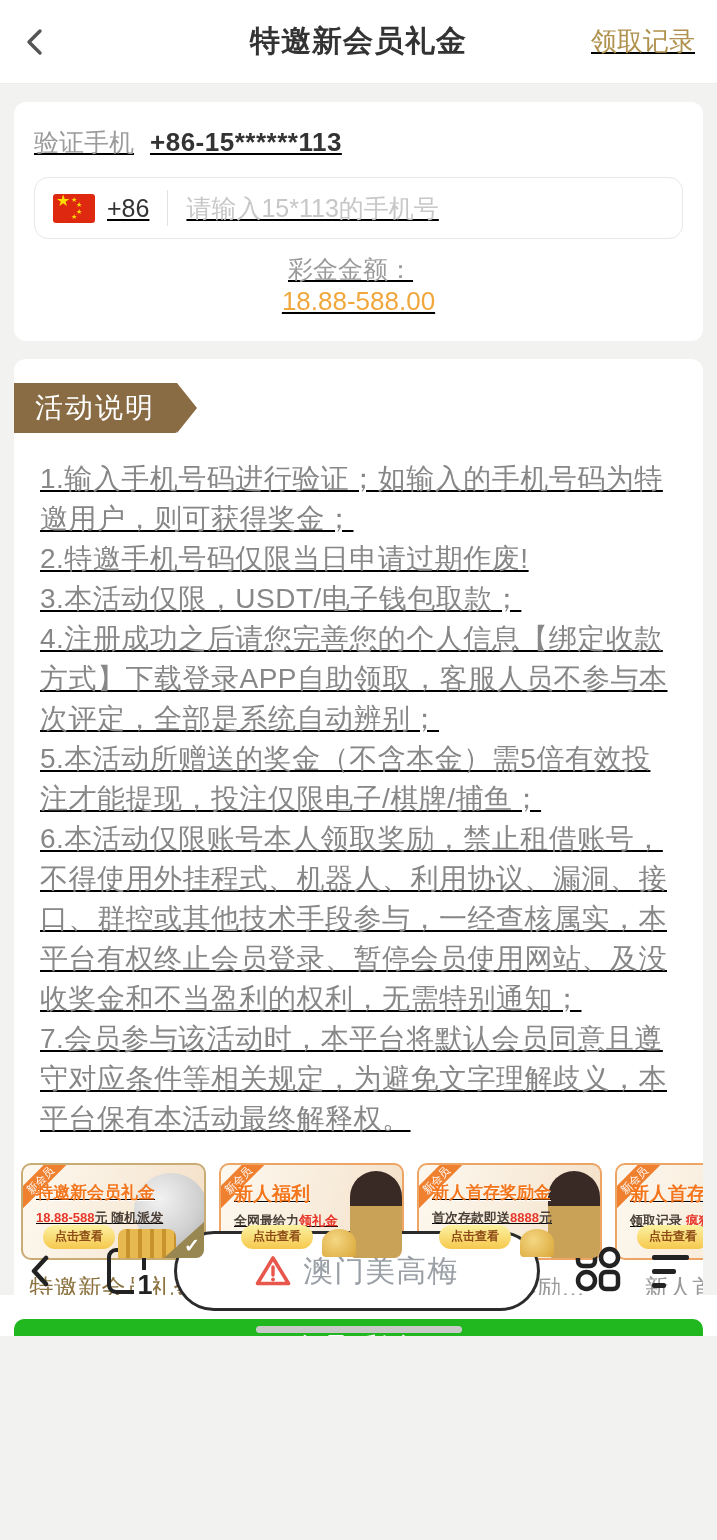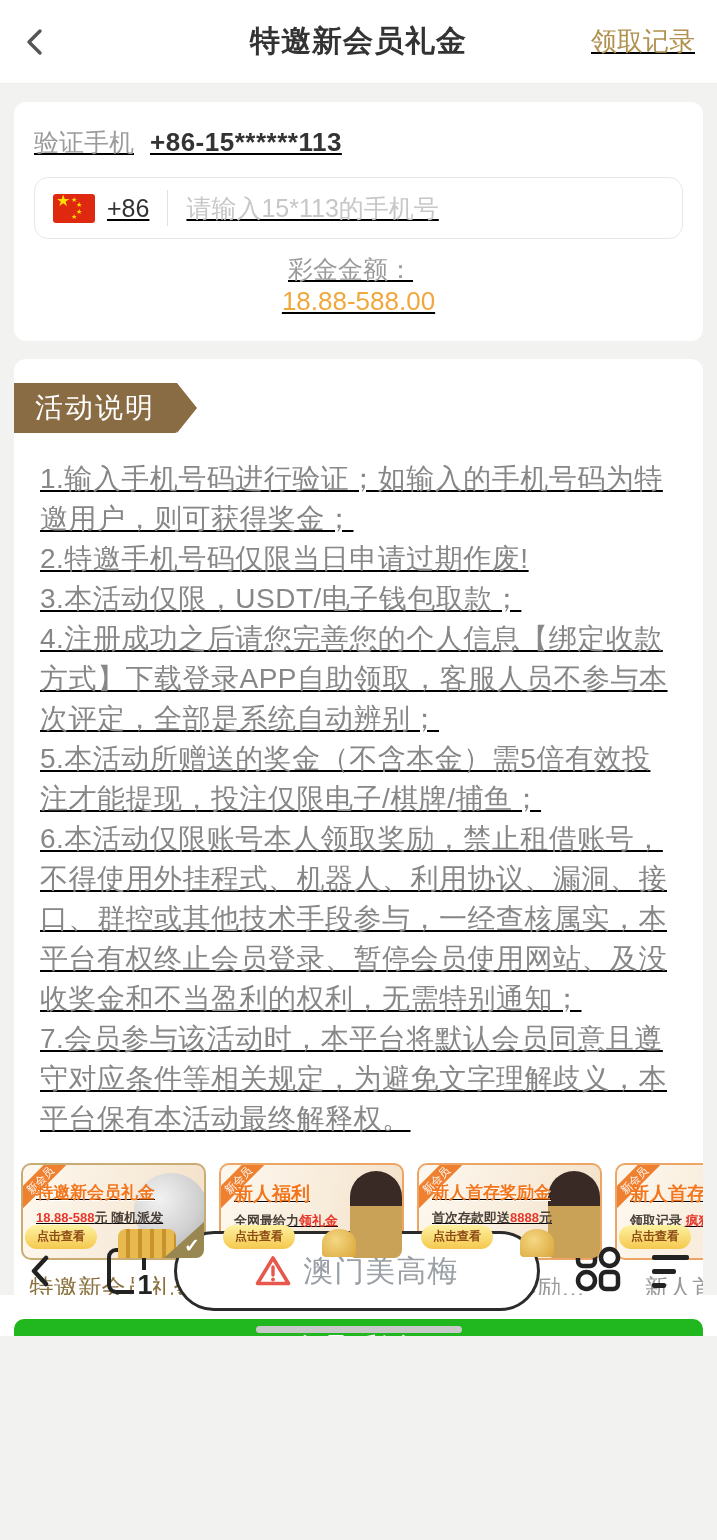--- a/index.html
+++ b/index.html
@@ -55,21 +55,21 @@
   .thumb { position:relative; width:185px; height:97px; border:2px solid #eda566; border-radius:10px;
            background:linear-gradient(105deg,#fdf8ef 0%,#f8ecdb 55%,#f3dfc6 100%); overflow:hidden; }
   .thumb.sel { border-color:#c9ab74; }
   .corner-ribbon { position:absolute; top:7px; left:-20px; width:74px; transform:rotate(-45deg);
            background:#ef8030; color:#fff; font-size:11px; text-align:center; line-height:16px; }
   .b-title { margin:16px 0 0 13px; font-size:19px; font-weight:700; color:#f4761c;
            text-shadow:0 1px 0 #fff; white-space:nowrap; position:relative; z-index:2; }
   .b-sub { margin:5px 0 0 13px; font-size:13px; font-weight:700; color:#4a4038;
            white-space:nowrap; position:relative; z-index:2; }
   .b-sub .hl { color:#e7382c; }
-  .b-pill { position:absolute; left:2px; bottom:9px; z-index:2; padding:3px 12px 4px;
+  .b-pill { position:absolute; left:20px; bottom:9px; z-index:2; padding:3px 12px 4px;
            background:linear-gradient(180deg,#fdf2a2,#f5c84e); border-radius:12px;
            font-size:12px; font-weight:700; color:#8c4a16; }
   .b-art { position:absolute; right:-6px; top:2px; width:96px; height:96px; z-index:1; }
   .b-art.vault::before { content:""; position:absolute; right:2px; top:6px; width:74px; height:74px;
            border-radius:50%; background:radial-gradient(circle at 35% 35%, #f2f2f2, #cfcfcf 60%, #a9a9a9); }
   .b-art.vault::after { content:""; position:absolute; right:34px; bottom:4px; width:58px; height:30px;
            border-radius:8px 8px 0 0; background:repeating-linear-gradient(90deg,#e7b94e 0 8px,#c8922c 8px 12px); }
   .b-art.girl::before { content:""; position:absolute; right:6px; top:4px; width:52px; height:88px;
            border-radius:26px 26px 8px 8px; background:linear-gradient(180deg,#3a2a26 0 40%, #c9a157 40%); }
   .b-art.girl::after { content:""; position:absolute; right:52px; bottom:6px; width:34px; height:28px;

